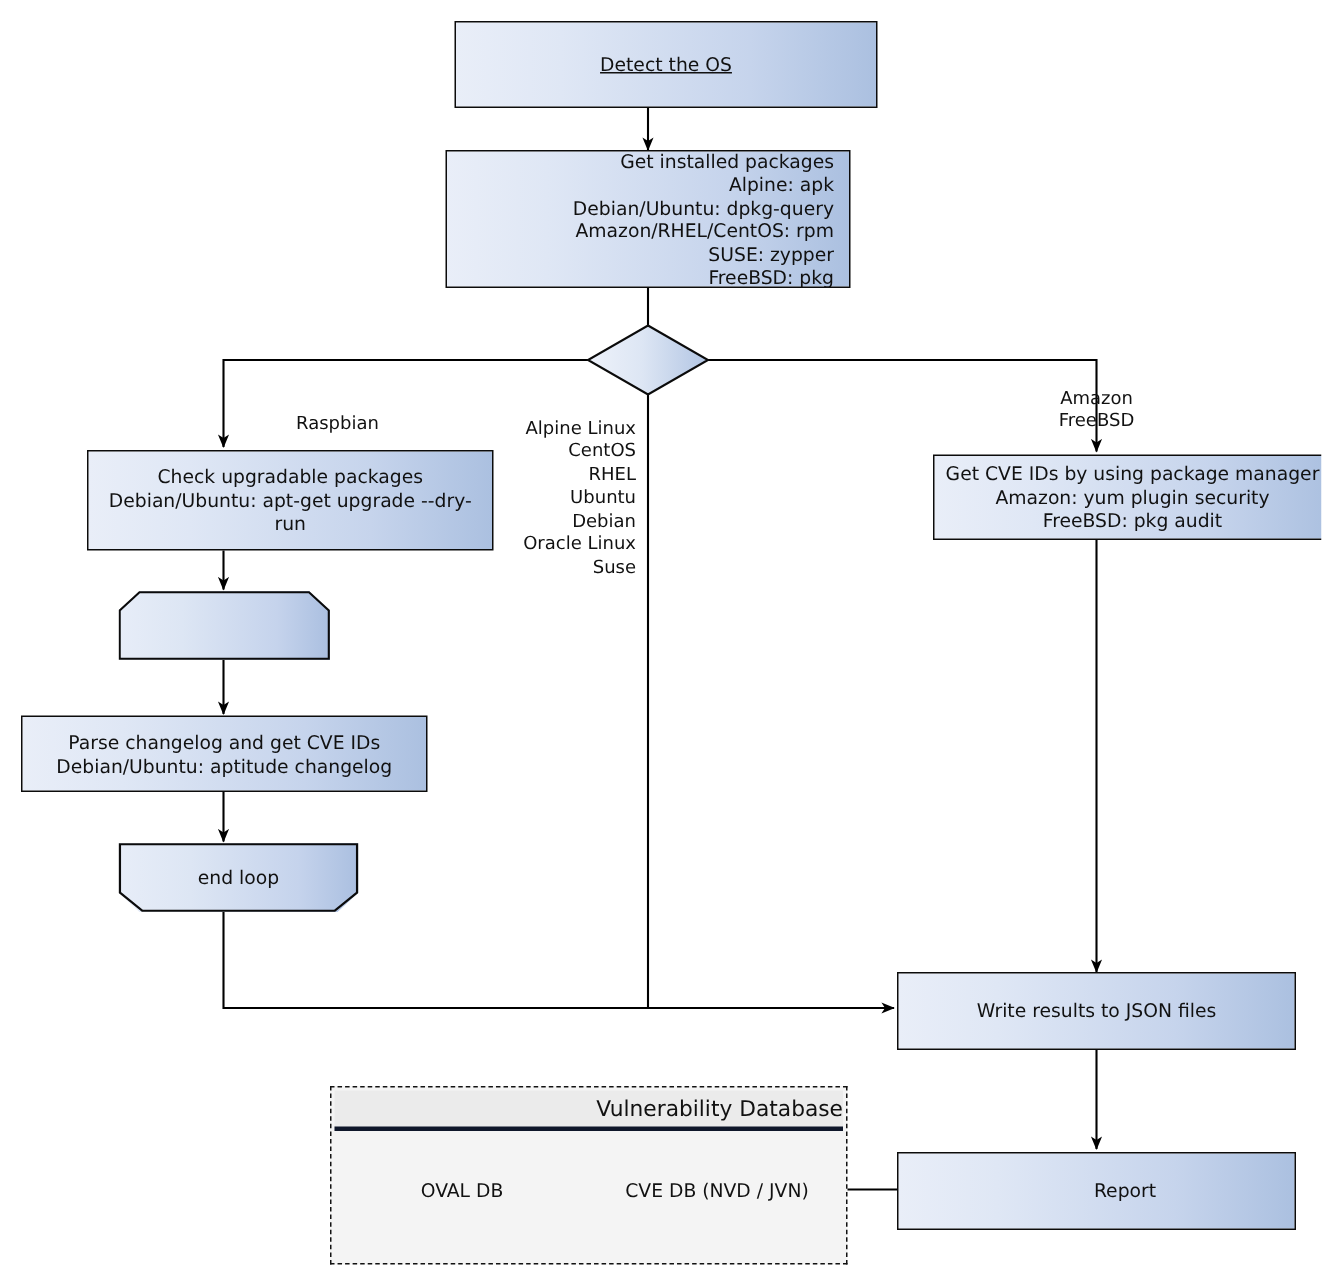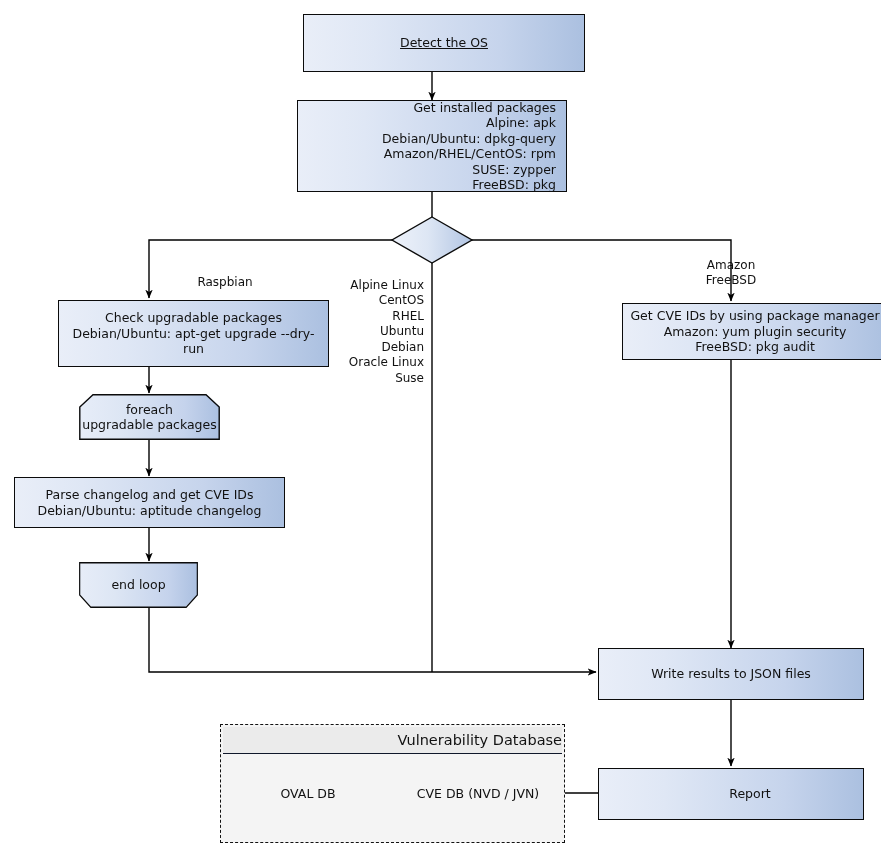--- a/index.html
+++ b/index.html
@@ -89,21 +89,21 @@
   .group-box{
     position:absolute;
     box-sizing:border-box;
     border:1.6px dashed #121212;
     background:#f4f4f4;
   }
   .group-title{
     position:absolute;
     box-sizing:border-box;
     background:#ebebeb;
-    border-bottom:1px solid #0f172a;
+    border-bottom:3px solid #0f172a;
     font-size:14.5px;
     line-height:27px;
     text-align:right;
     padding-right:0px;
     color:#111;
     white-space:nowrap;
     overflow:visible;
   }
   .cyl-label{
     position:absolute;
@@ -215,30 +215,28 @@
   <div class="node align-center" style="left:14px;top:300px;width:271px;height:67px;margin-left:44px;">
     <span class="txt">Check upgradable packages
 Debian/Ubuntu: apt-get upgrade --dry-run</span>
   </div>
 
   <div class="node loop-start" style="left:79px;top:394px;width:141px;height:46px;">
     <div class="shape"></div>
     <svg class="outline" viewBox="0 0 141 46" preserveAspectRatio="none">
       <polygon points="14,0.8 127,0.8 140.2,13 140.2,45.2 0.8,45.2 0.8,13" fill="none" stroke="#0b0b0b" stroke-width="1.4"></polygon>
     </svg>
-    <span class="loop-txt">foreach
-upgradable  packages</span>
   </div>
 
   <div class="node align-center" style="left:14px;top:477px;width:271px;height:51px;">
     <span class="txt">Parse changelog and get  CVE IDs
 Debian/Ubuntu: aptitude changelog</span>
   </div>
 
-  <div class="node loop-end" style="left:79px;top:562px;width:119px;height:46px;">
+  <div class="node loop-end" style="left:79px;top:562px;width:160px;height:46px;">
     <div class="shape"></div>
     <svg class="outline" viewBox="0 0 141 46" preserveAspectRatio="none">
       <polygon points="0.8,0.8 140.2,0.8 140.2,33 127,45.2 14,45.2 0.8,33" fill="none" stroke="#0b0b0b" stroke-width="1.4"></polygon>
     </svg>
     <span class="loop-txt">end loop</span>
   </div>
 
   <div class="node align-center" style="left:598px;top:303px;width:266px;height:57px;margin-left:24px;">
     <span class="txt">Get CVE IDs by using package manager
 Amazon: yum plugin security

